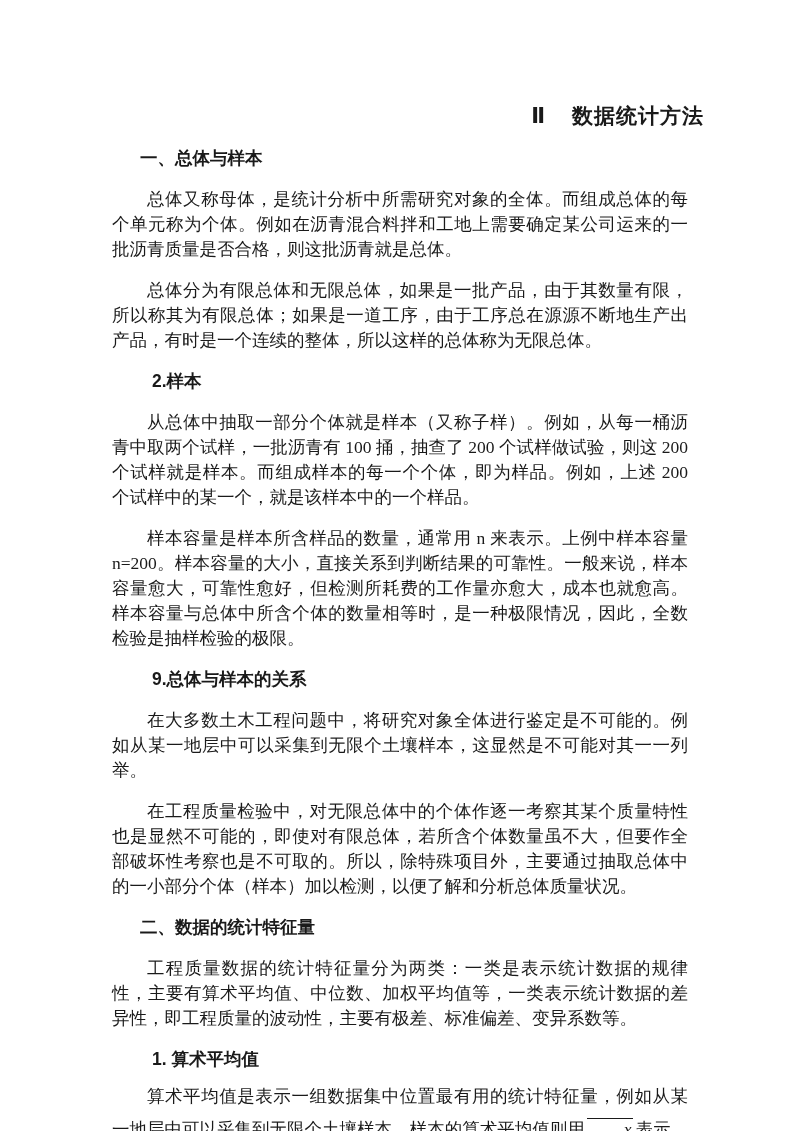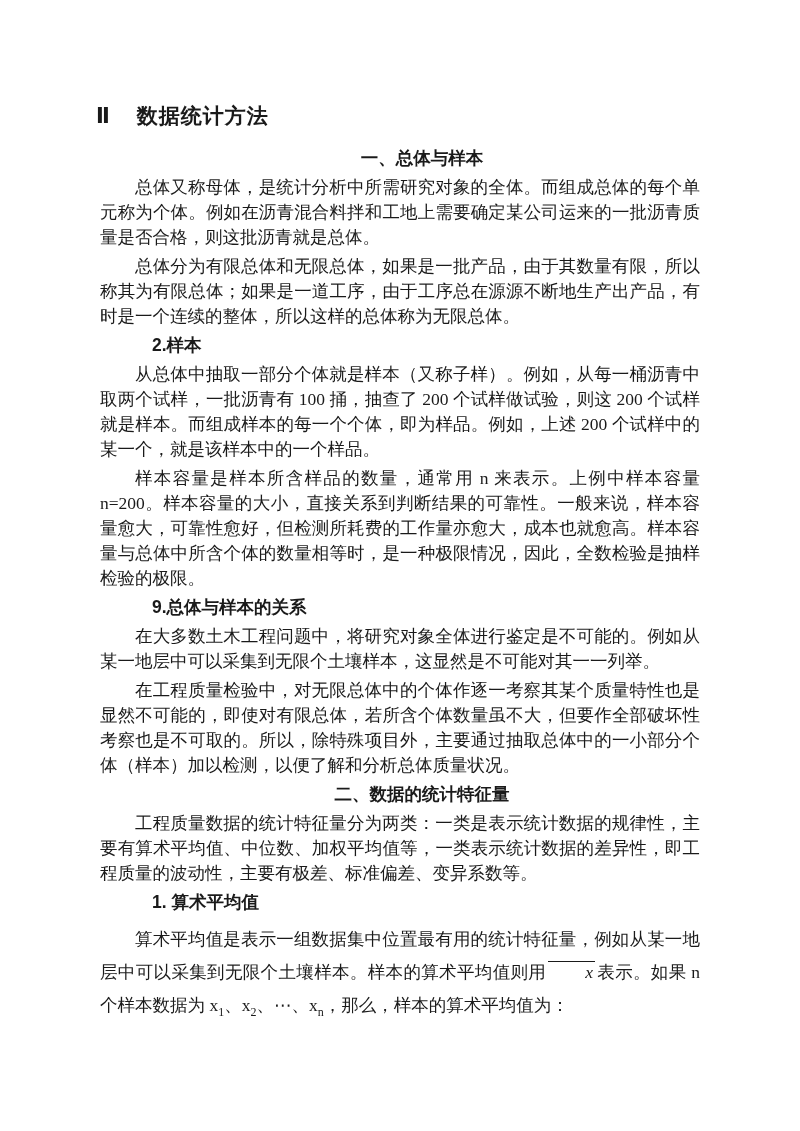--- a/index.html
+++ b/index.html
@@ -15,49 +15,48 @@
     font-family: "Liberation Serif", "DejaVu Serif", serif;
   }
   .page {
     box-sizing: border-box;
     width: 800px;
     height: 1131px;
     padding: 102px 96px 0 96px;
     background: #ffffff;
   }
   .doc-title {
-    text-align: left;
+    text-align: right;
     font-family: "Liberation Sans", "DejaVu Sans", sans-serif;
     font-weight: bold;
     font-size: 21px;
     line-height: 28px;
     margin-bottom: 16px;
     letter-spacing: 1px;
   }
   .title-gap {
     display: inline-block;
     width: 26px;
   }
   .h1 {
     font-family: "Liberation Sans", "DejaVu Sans", sans-serif;
     font-weight: bold;
     font-size: 17.5px;
     line-height: 25px;
     margin: 0 0 0 44px;
-    text-align: center;
   }
   .h2 {
     font-family: "Liberation Sans", "DejaVu Sans", sans-serif;
     font-weight: bold;
     font-size: 17.5px;
     line-height: 25px;
     margin: 0 0 0 56px;
   }
   p.body-par {
-    margin: 4px;
+    margin: 16px;
     font-size: 17.5px;
     line-height: 25px;
     text-align: justify;
     text-indent: 2em;
   }
   p.body-par.wide {
     line-height: 33px;
     margin-top: 8px;
   }
   .xbar {

